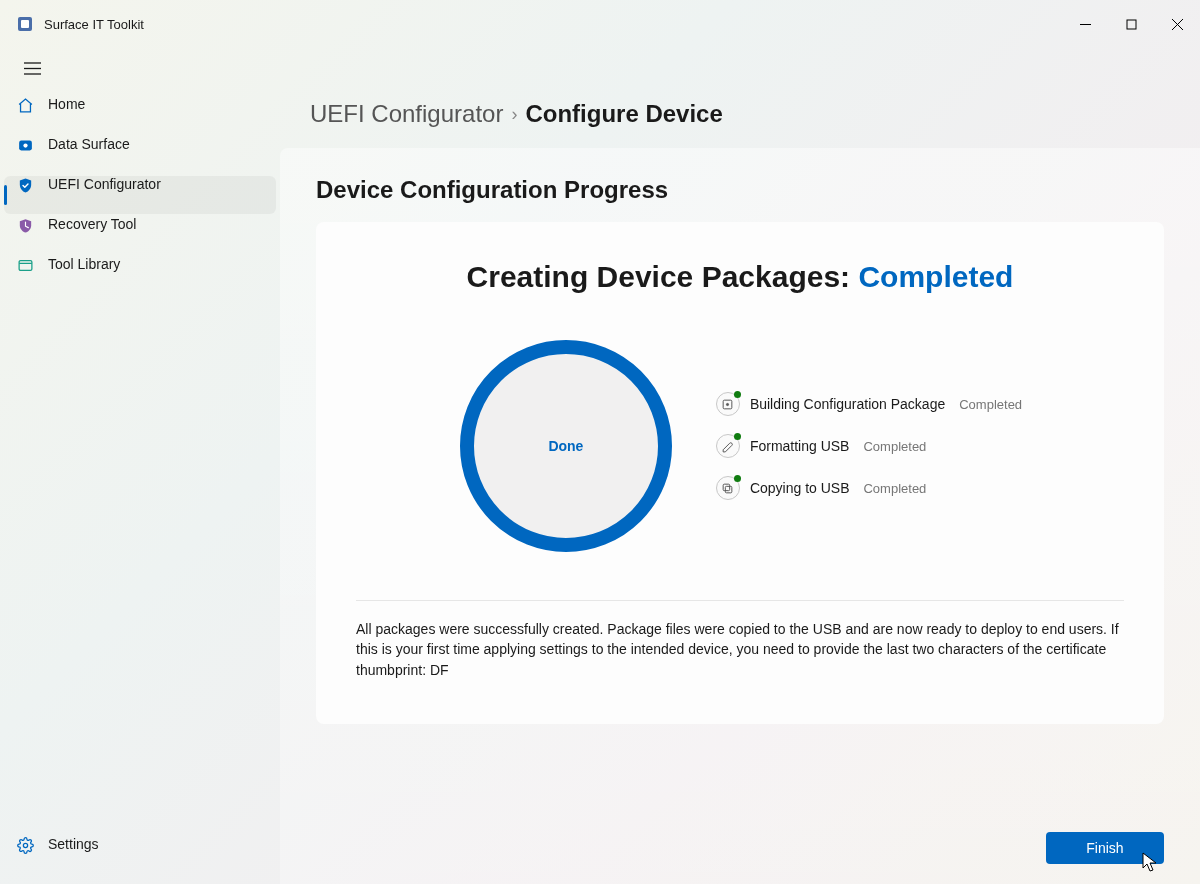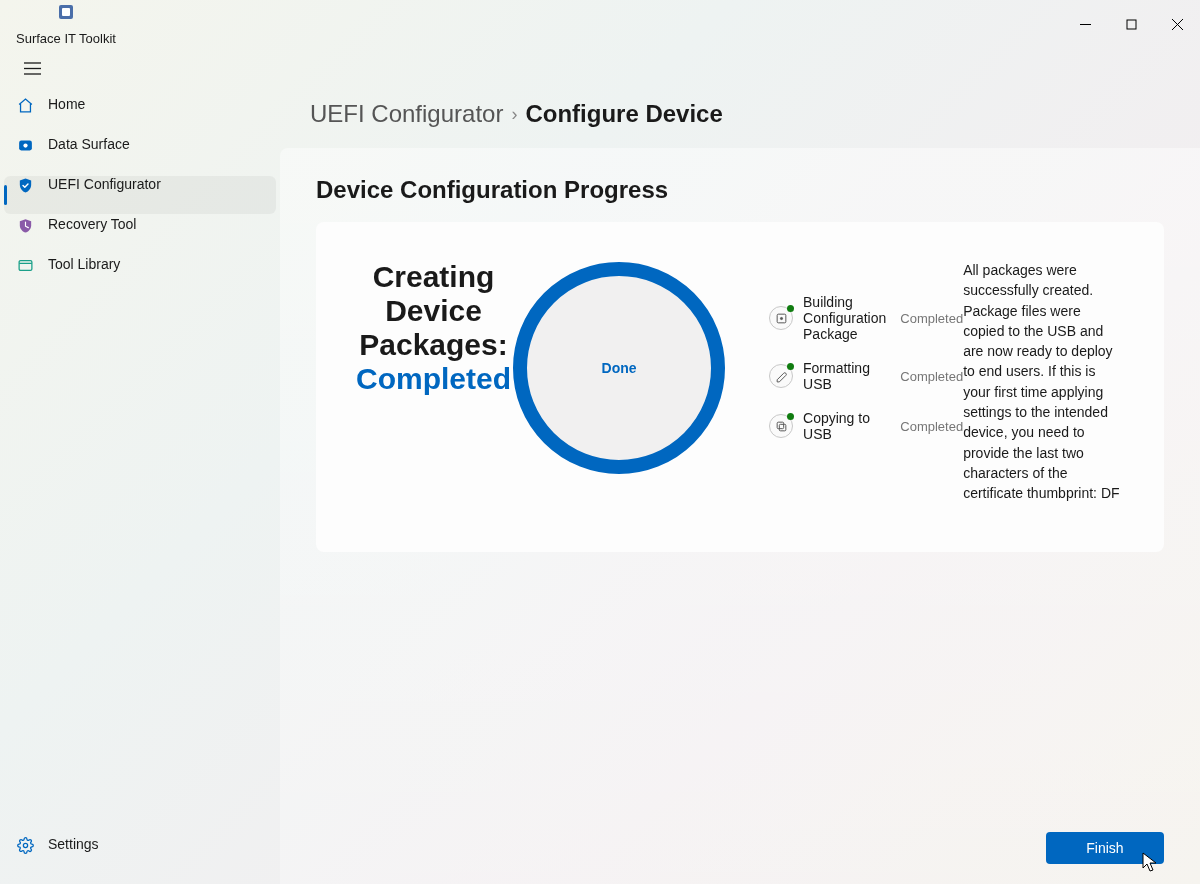--- a/index.html
+++ b/index.html
@@ -22,21 +22,20 @@
   height: 48px;
   display: flex;
   align-items: center;
   justify-content: space-between;
   padding: 0 0 0 16px;
 }
 .title-left {
   display: flex;
   align-items: center;
   gap: 10px;
-  flex-direction: column;
 }
 .app-icon {
   width: 18px;
   height: 18px;
   display: inline-flex;
   align-items: center;
   justify-content: center;
 }
 .app-title {
   font-size: 13px;
@@ -171,21 +170,21 @@
   font-weight: 600;
   color: #1a1a1a;
   margin-bottom: 18px;
 }
 
 .inner-card {
   background: #fdfdfd;
   border-radius: 8px;
   padding: 38px 40px 30px 40px;
   display: flex;
-  flex-direction: row;
+  flex-direction: column;
 }
 
 .package-heading {
   text-align: center;
   font-size: 30px;
   font-weight: 600;
   color: #1a1a1a;
   margin-bottom: 44px;
 }
 .package-heading .status-word {

